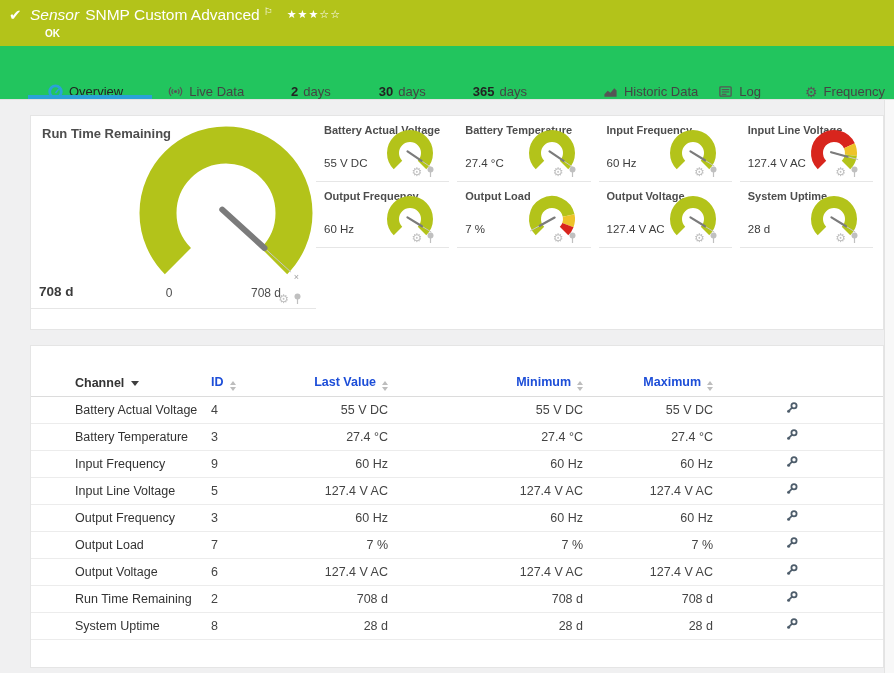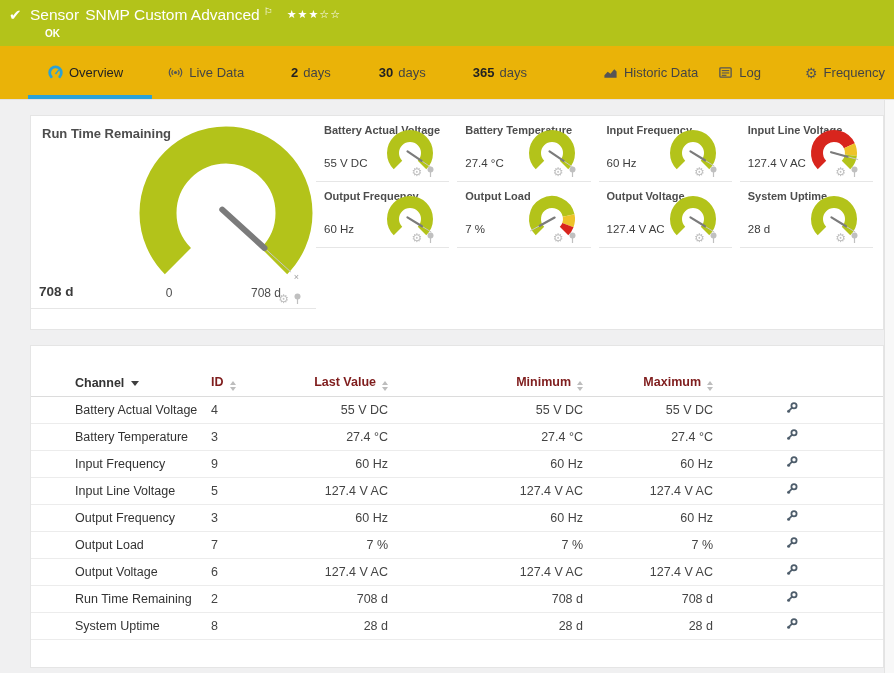--- a/index.html
+++ b/index.html
@@ -3,28 +3,28 @@
 <meta charset="utf-8">
 <style>
   * { margin:0; padding:0; box-sizing:border-box; }
   body { font-family:"Liberation Sans","DejaVu Sans",sans-serif; background:#e9e9e9; }
   .page { position:relative; width:894px; height:673px; background:#f0f0f1; overflow:hidden; }
 
   
   .topbar { position:absolute; left:0; top:0; width:894px; height:46px; background:#b3c31a; color:#fff; }
   .topbar .check { position:absolute; left:9px; top:6px; font-size:15px; }
   .title-line { position:absolute; left:30px; top:6px; font-size:15.5px; white-space:nowrap; }
-  .title-line .kind { margin-right:6px;margin-top:28px; }
+  .title-line .kind { font-style:italic; margin-right:6px;margin-top:28px; }
   .title-line .flag { font-size:10px; vertical-align:top; margin-left:4px; }
   .title-line .stars { font-size:11px; letter-spacing:1px; margin-left:14px; vertical-align:2px; }
   .status-text { position:absolute; left:45px; top:28px; font-size:10px; font-weight:bold; }
 
   
-  .tabbar { position:absolute; left:0; top:46px; width:894px; height:54px; background:#eab308;
-            border-bottom:1px solid #e2e2e2; display:flex; align-items:center; padding-left:48px; }
+  .tabbar { position:absolute; left:0; top:46px; width:894px; height:54px; background:#22c55e;
+            border-bottom:1px solid #e2e2e2; display:flex; align-items:flex-end; padding-left:48px; }
   .tab { display:flex; align-items:center; font-size:13px; color:#444; white-space:nowrap; cursor:pointer; }
   .tab .tab-icon { display:inline-flex; margin-right:6px; }
   .tab .tab-num { font-weight:bold; color:#222; margin-right:5px; }
   .tab.t0 { margin-right:45px; } .tab.t1 { margin-right:47px; } .tab.t2 { margin-right:48px; }
   .tab.t3 { margin-right:47px; } .tab.t4 { margin-right:76px; } .tab.t5 { margin-right:20px; }
   .tab.t6 { margin-right:44px; }
   .tab.active { color:#222; }
   .tab-underline { position:absolute; left:28px; bottom:0; width:124px; height:4px; background:#2aa2d8; }
   .gear-glyph { font-size:14px; color:#555; line-height:1; }
 
@@ -48,21 +48,21 @@
   
   .small-grid { position:absolute; left:285px; top:0; right:10px; display:grid;
                 grid-template-columns:repeat(4,1fr); column-gap:8px; grid-auto-rows:66px; }
   .sg-cell { position:relative; border-bottom:1px solid #e6e6e6; }
   .sg-title { position:absolute; left:8px; top:8px; font-size:11px; font-weight:600; color:#4d4d4d; white-space:nowrap; overflow:hidden; max-width:128px; }
   .sg-svg { position:absolute; right:8px; top:9px; }
   .sg-value { position:absolute; left:8px; bottom:12px; font-size:11.5px; color:#3c3c3c; }
 
   
   table { width:100%; border-collapse:collapse; table-layout:fixed; }
-  th { font-size:12.5px; font-weight:600; color:#7f1d1d; text-align:left; height:26px; border-bottom:1px solid #dcdcdc; white-space:nowrap; }
+  th { font-size:12.5px; font-weight:600; color:#1d4ed8; text-align:left; height:26px; border-bottom:1px solid #dcdcdc; white-space:nowrap; }
   td { font-size:12.5px; color:#444; height:27px; border-bottom:1px solid #ececec; white-space:nowrap; overflow:hidden; }
   .col-channel { padding-left:44px; color:#333; }
   .col-id { padding-left:0; }
   .num-col { text-align:right; padding-right:8px; }
   .col-actions { padding-left:64px; }
   td.col-channel { cursor:pointer; }
   .sort { display:inline-flex; flex-direction:column; margin-left:6px; vertical-align:1px; }
   .sort i { display:block; width:0; height:0; border-left:3.5px solid transparent; border-right:3.5px solid transparent; }
   .sort .up { border-bottom:4px solid #bdbdbd; margin-bottom:2px; }
   .sort .down { border-top:4px solid #bdbdbd; }

